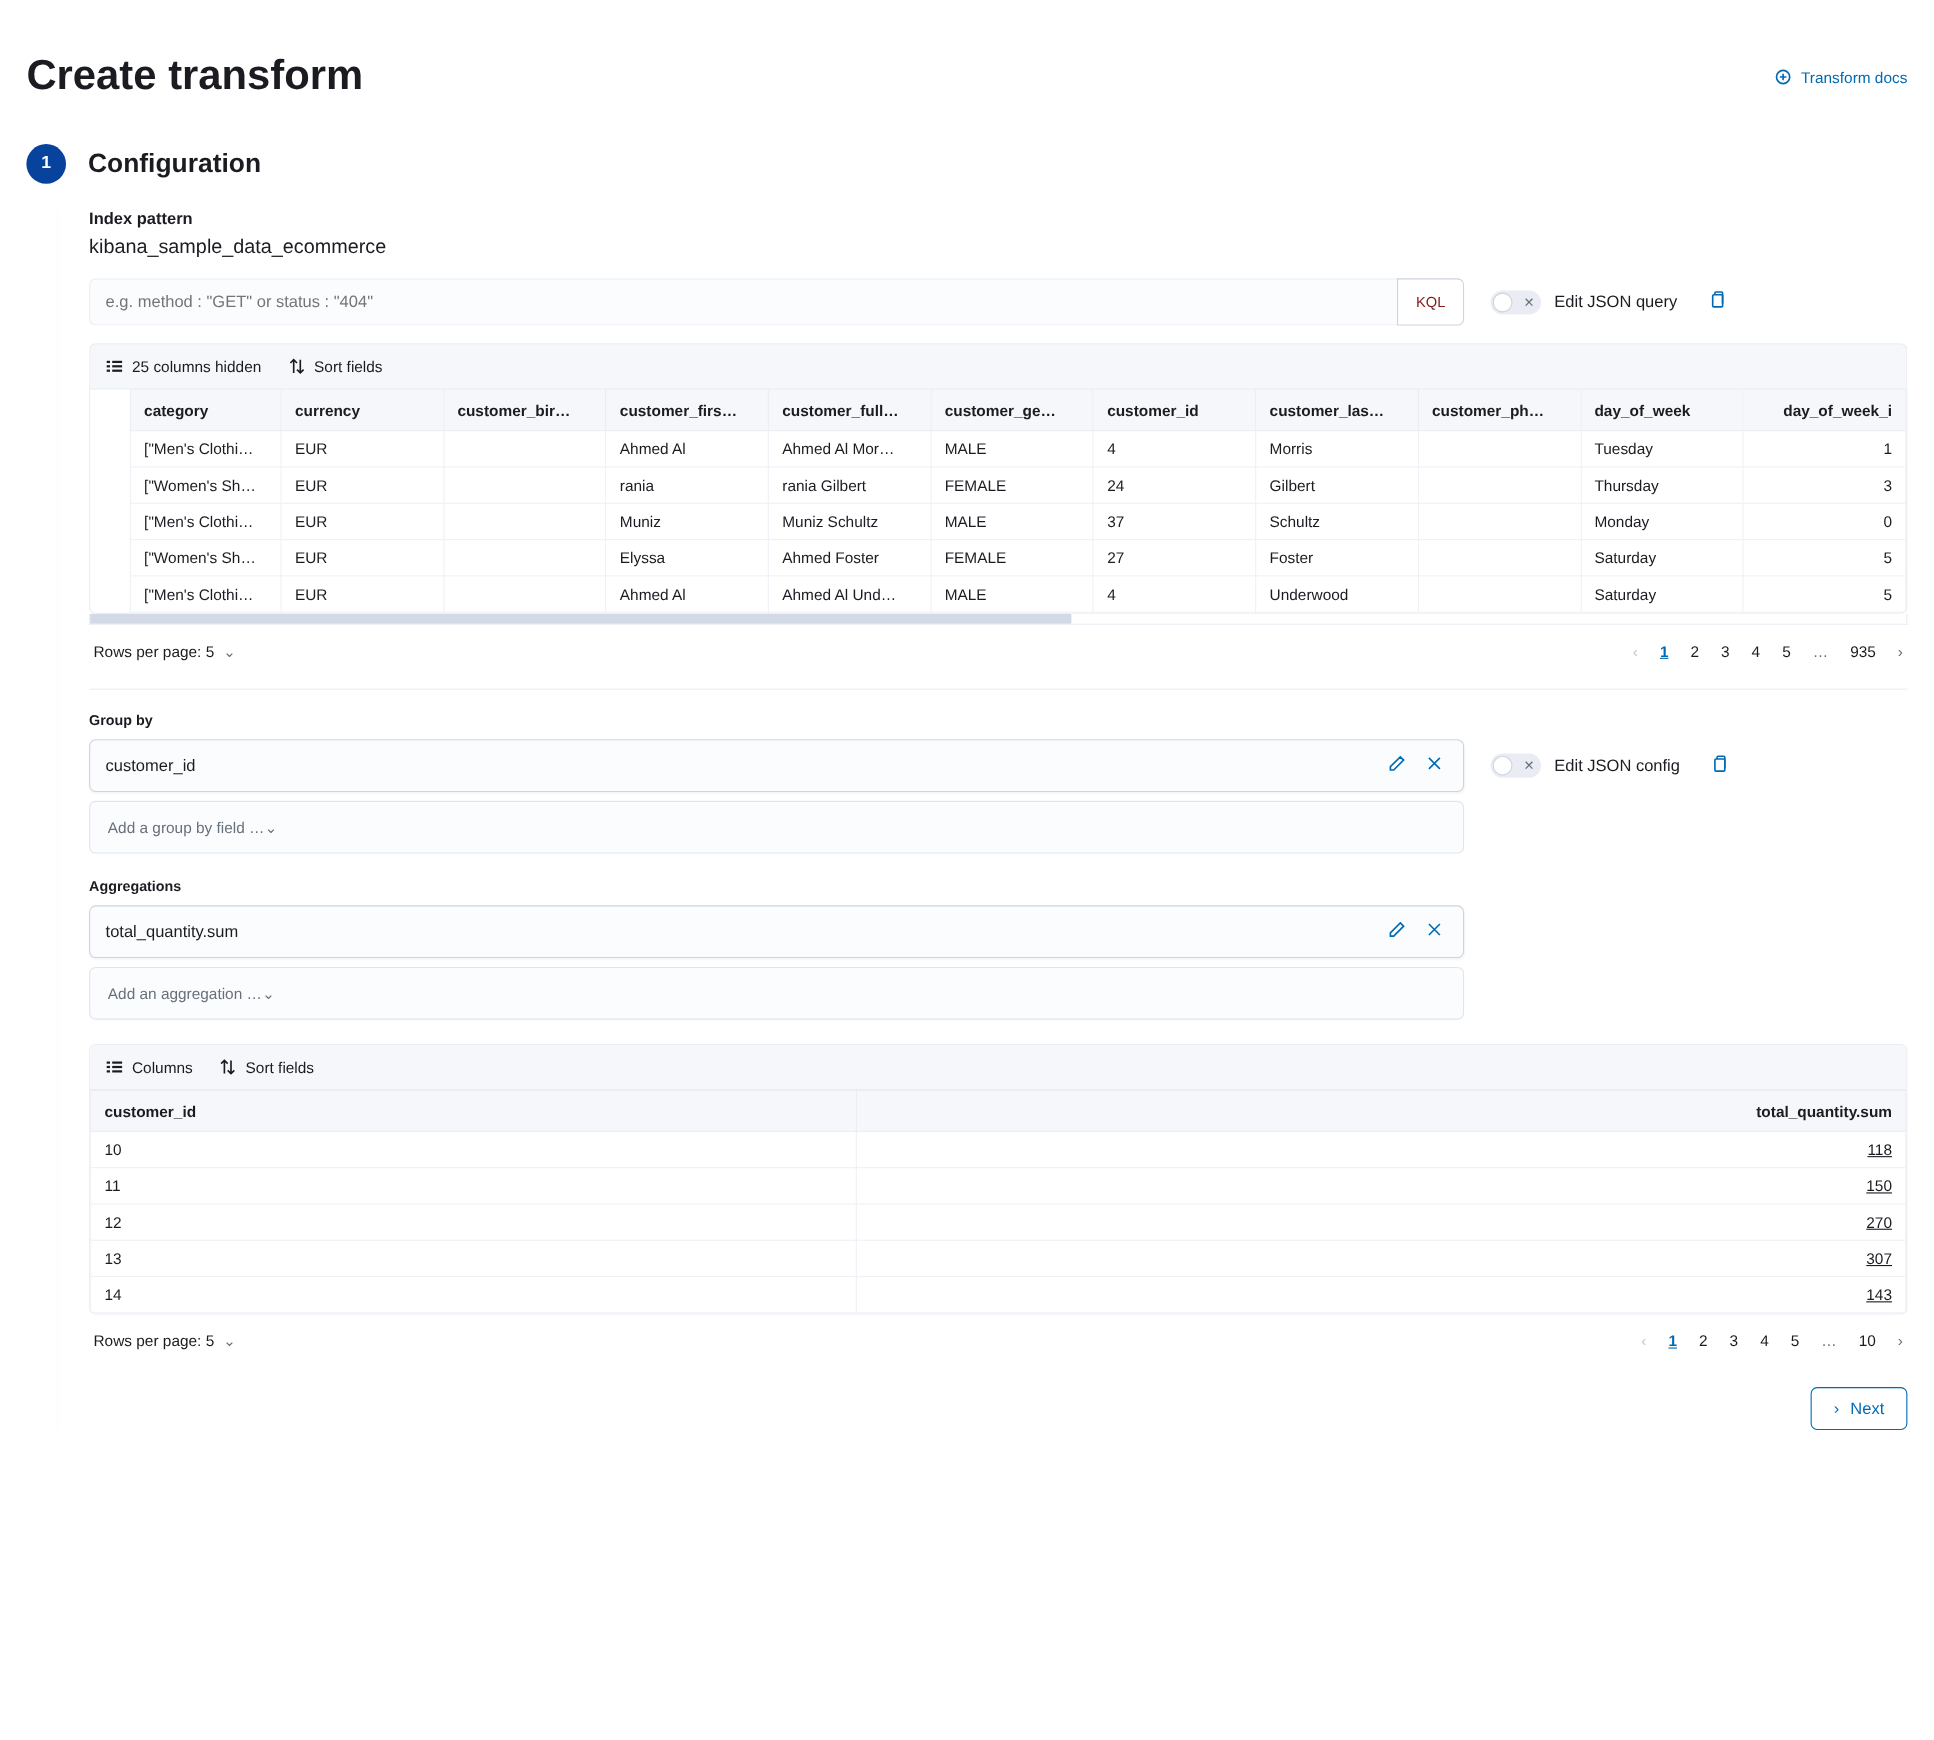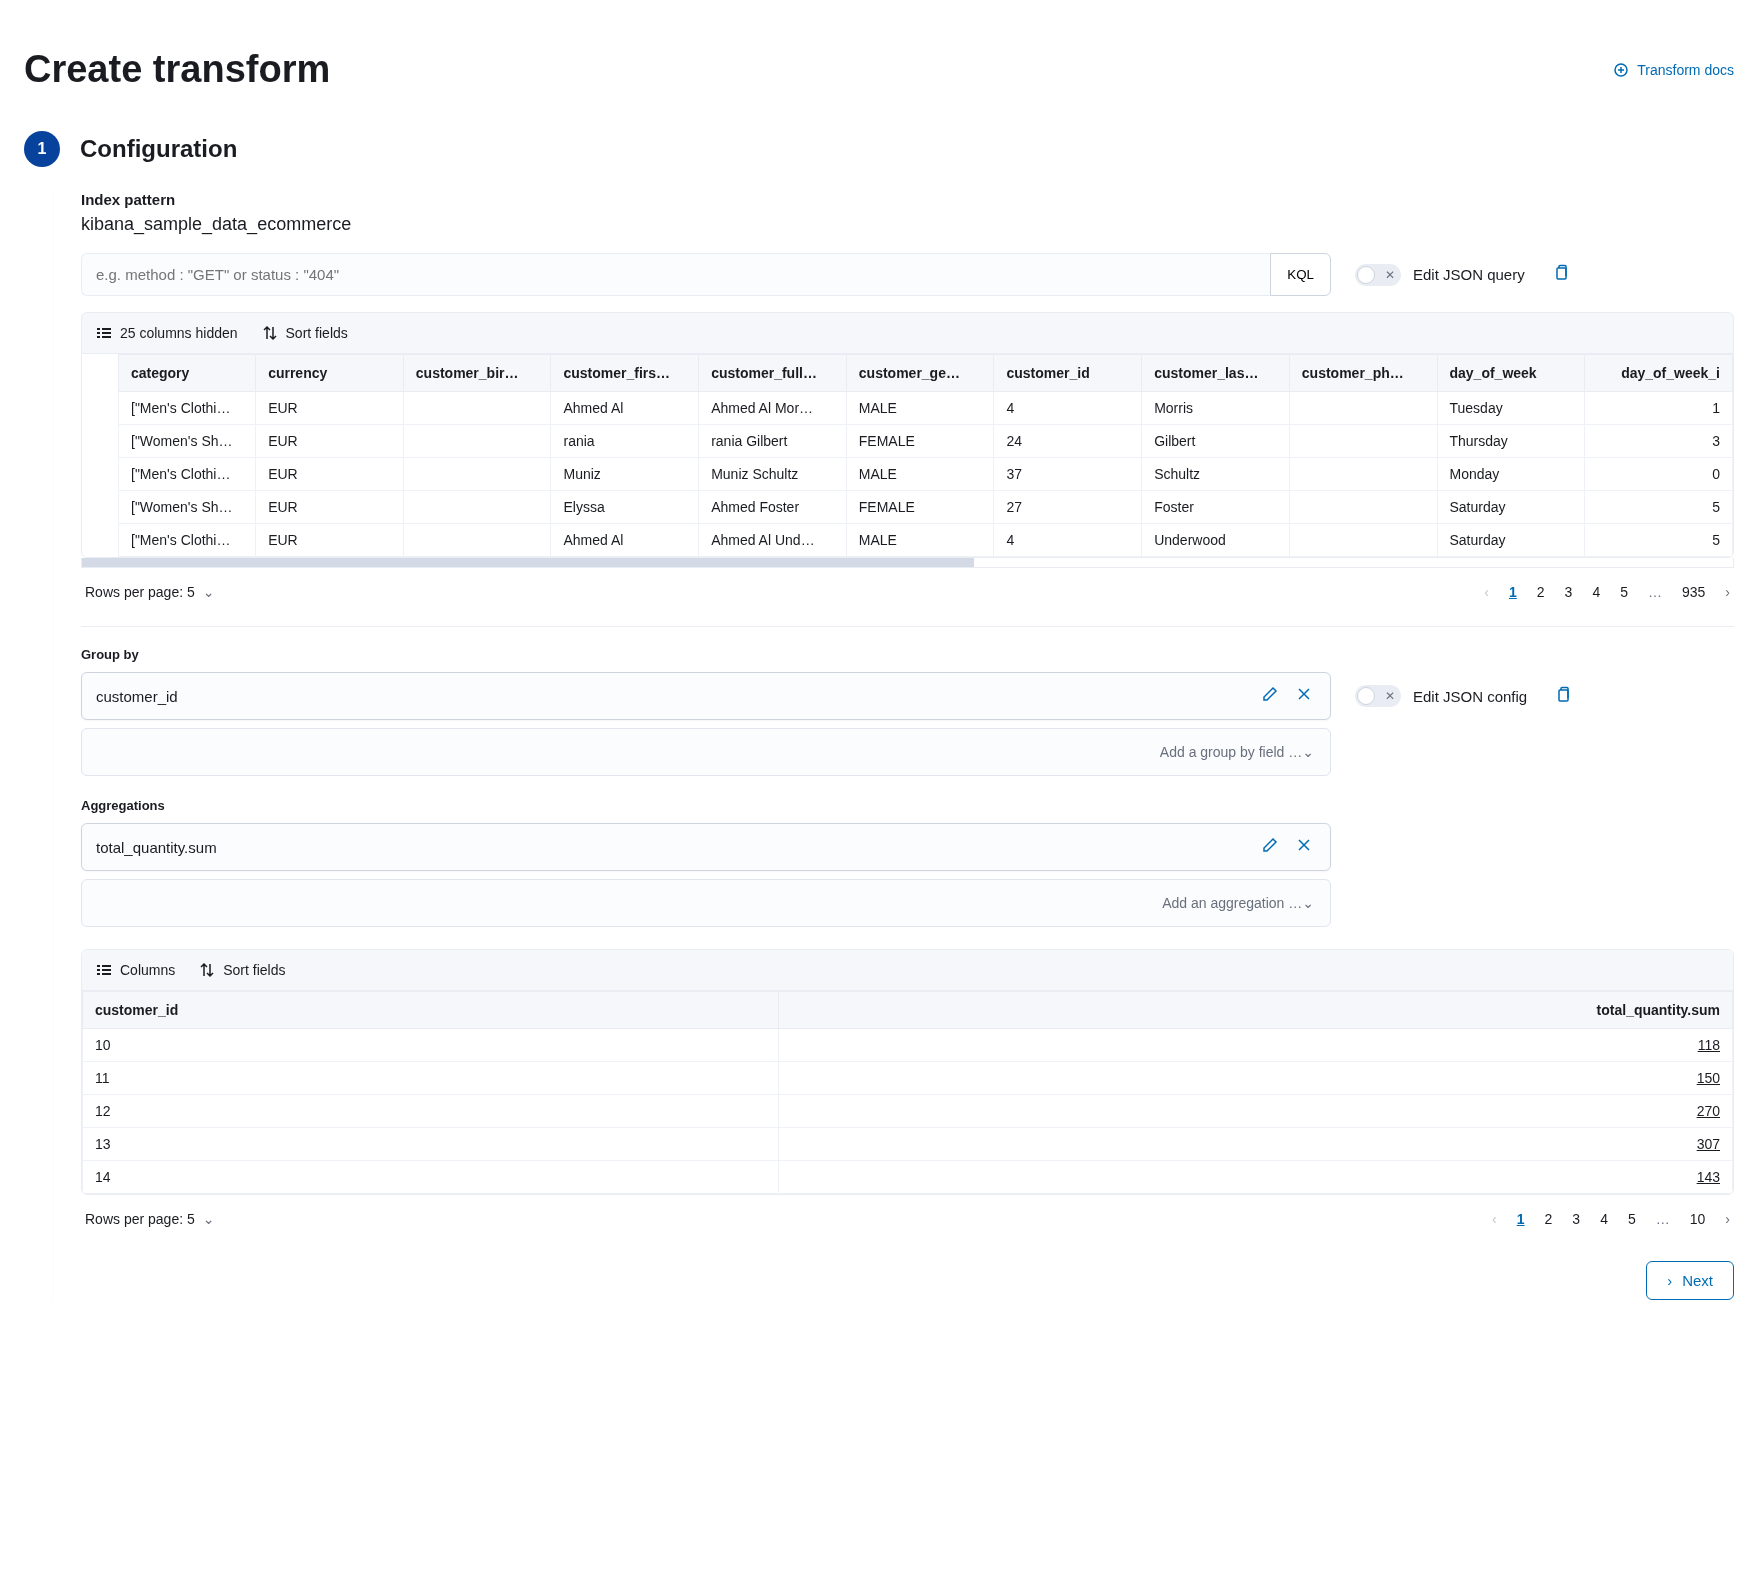--- a/index.html
+++ b/index.html
@@ -9,21 +9,21 @@
 .docs-link { color: #006bb4; font-weight: 500; display: flex; align-items: center; gap: 8px; text-decoration: none; cursor: pointer; }
 .step-header { display: flex; align-items: center; gap: 20px; margin-bottom: 24px; }
 .step-badge { width: 36px; height: 36px; border-radius: 50%; background: #07439c; color: #fff; display: flex; align-items: center; justify-content: center; font-weight: 700; font-size: 16px; }
 .step-title { font-size: 24px; font-weight: 700; }
 .step-body { margin-left: 28px; padding-left: 28px; border-left: 1px solid #fafbfd; }
 .field-label { font-weight: 700; font-size: 15px; margin-bottom: 6px; }
 .index-pattern { font-size: 18px; margin-bottom: 18px; }
 .config-row { display: flex; align-items: center; gap: 24px; margin-bottom: 0; }
 .query-wrap { display: flex; flex: 1; max-width: 1250px; }
 .query-input { flex: 1; background: #fbfcfd; border: 1px solid #e9edf3; border-right: none; border-radius: 6px 0 0 6px; padding: 12px 14px; font-size: 15px; color: #69707d; }
-.kql-btn { background: #fff; border: 1px solid #cdd3df; border-radius: 0 6px 6px 0; padding: 0 16px; color: #000000; font-weight: 500; cursor: pointer; }
+.kql-btn { background: #fff; border: 1px solid #cdd3df; border-radius: 0 6px 6px 0; padding: 0 16px; color: #7f1d1d; font-weight: 500; cursor: pointer; }
 .right-actions { display: flex; align-items: center; gap: 12px; }
 .toggle { width: 46px; height: 22px; border-radius: 12px; background: #e9edf3; position: relative; cursor: pointer; display: flex; align-items: center; }
 .toggle-knob { width: 18px; height: 18px; border-radius: 50%; background: #fff; border: 1px solid #cdd3df; margin-left: 2px; }
 .toggle-x { position: absolute; right: 6px; font-size: 12px; color: #69707d; }
 .action-text { font-size: 15px; }
 .copy-icon { color: #006bb4; cursor: pointer; font-size: 18px; margin-left: 16px; }
 .toolbar { display: flex; align-items: center; gap: 24px; padding: 12px 14px; background: #f5f7fa; border: 1px solid #e9edf3; border-bottom: none; border-radius: 6px 6px 0 0; margin-top: 16px; }
 .toolbar-item { display: flex; align-items: center; gap: 8px; cursor: pointer; font-weight: 500; }
 .table-wrap { border: 1px solid #e9edf3; border-radius: 0 0 6px 6px; overflow-x: auto; position: relative; padding-left: 36px; }
 table { border-collapse: collapse; width: 100%; min-width: 100%; }
@@ -39,21 +39,21 @@
 .page-num.active { color: #006bb4; font-weight: 700; text-decoration: underline; }
 .page-arrow { cursor: pointer; color: #69707d; }
 .page-arrow.disabled { opacity: 0.4; cursor: default; }
 .dots { color: #69707d; }
 hr.section-sep { border: none; border-top: 1px solid #e9edf3; margin: 6px 0 20px; }
 .section-label { font-weight: 700; font-size: 13px; margin-bottom: 10px; }
 .chip-box { display: flex; align-items: center; border: 1px solid #cdd3df; background: #fbfcfd; border-radius: 6px; padding: 0; height: 48px; max-width: 1250px; box-shadow: 0 1px 2px rgba(0,0,0,0.04); }
 .chip-box-text { flex: 1; padding: 0 14px; font-size: 15px; }
 .chip-actions { display: flex; align-items: center; gap: 18px; padding: 0 18px; }
 .chip-icon { color: #006bb4; cursor: pointer; font-size: 16px; }
-.dropdown-box { display: flex; align-items: center; justify-content: flex-end; border: 1px solid #e0e5ee; background: #fbfcfd; border-radius: 6px; padding: 0 16px; height: 48px; max-width: 1250px; margin-top: 8px; color: #69707d; cursor: pointer; margin-bottom: 22px; }
+.dropdown-box { display: flex; align-items: center; justify-content: flex-start; border: 1px solid #e0e5ee; background: #fbfcfd; border-radius: 6px; padding: 0 16px; height: 48px; max-width: 1250px; margin-top: 8px; color: #69707d; cursor: pointer; margin-bottom: 22px; }
 .chevron { color: #69707d; }
 .result-table-wrap { border: 1px solid #e9edf3; border-radius: 6px; overflow: hidden; }
 .result-toolbar { display: flex; align-items: center; gap: 24px; padding: 12px 14px; background: #f5f7fa; border-bottom: 1px solid #e9edf3; }
 .result-row td:last-child { text-align: right; text-decoration: underline; }
 .next-row { display: flex; justify-content: flex-end; margin-top: 14px; }
 .next-btn { border: 1px solid #006bb4; color: #006bb4; background: #fff; border-radius: 6px; padding: 10px 20px; font-size: 15px; font-weight: 500; display: flex; align-items: center; gap: 10px; cursor: pointer; }
 svg.ic { width: 16px; height: 16px; }
 .group-row { display: flex; align-items: center; gap: 24px; }
 .group-left { flex: 1; max-width: 1250px; }
 </style>

